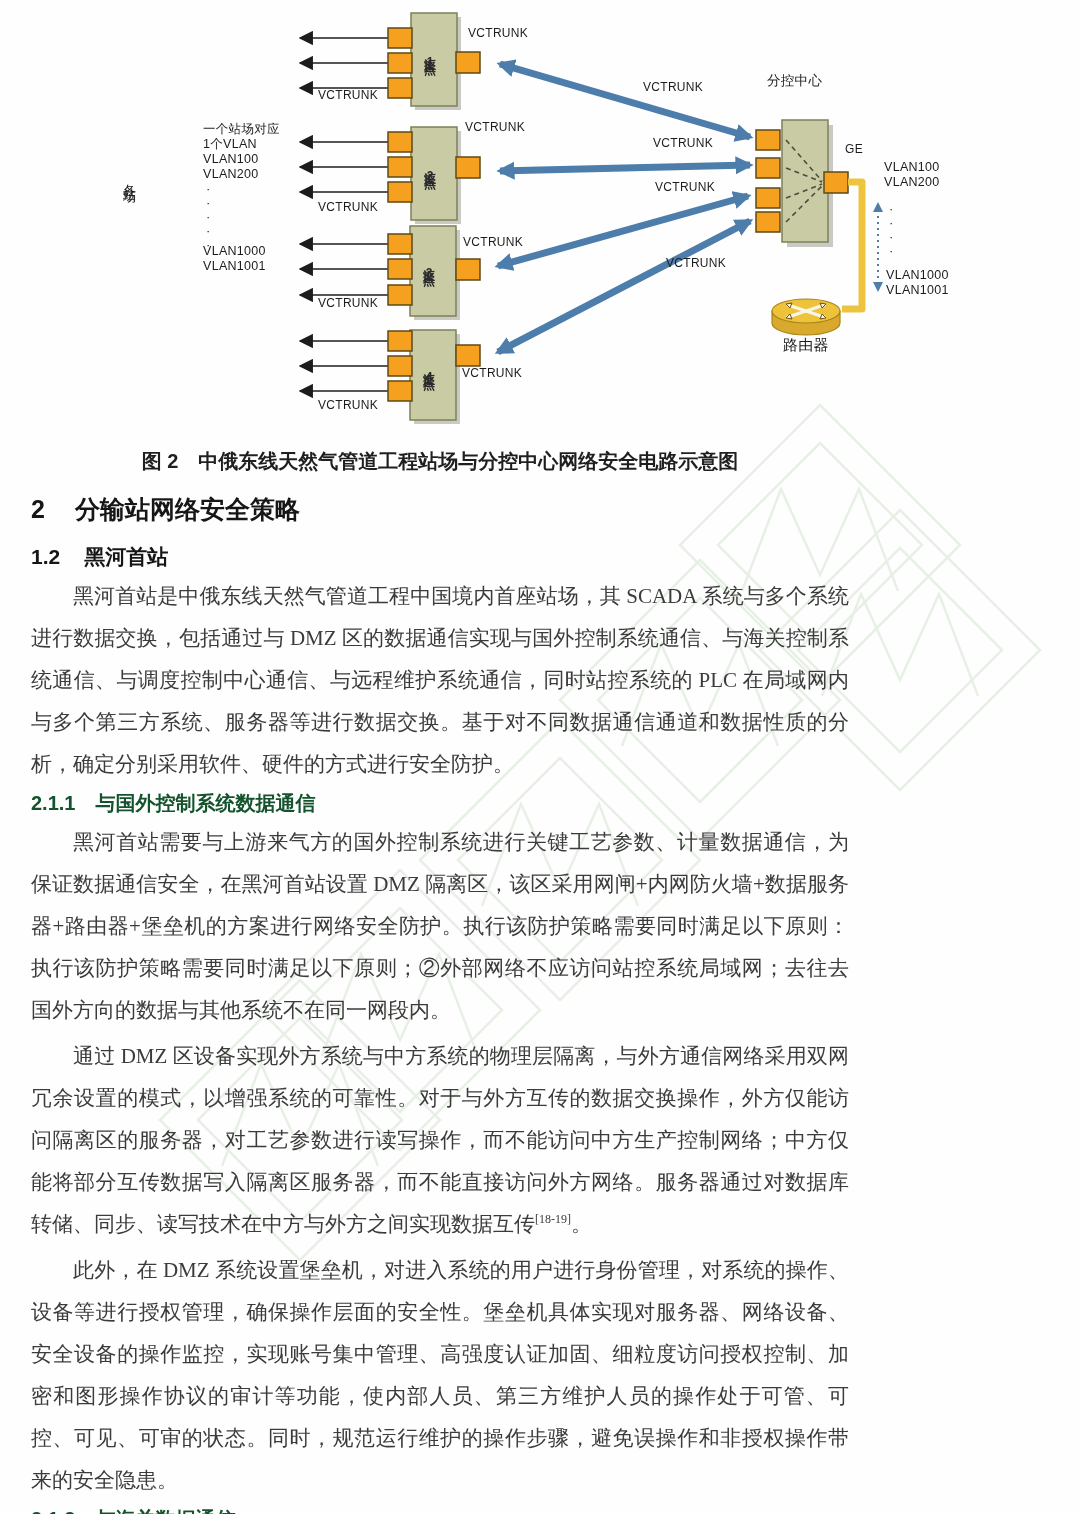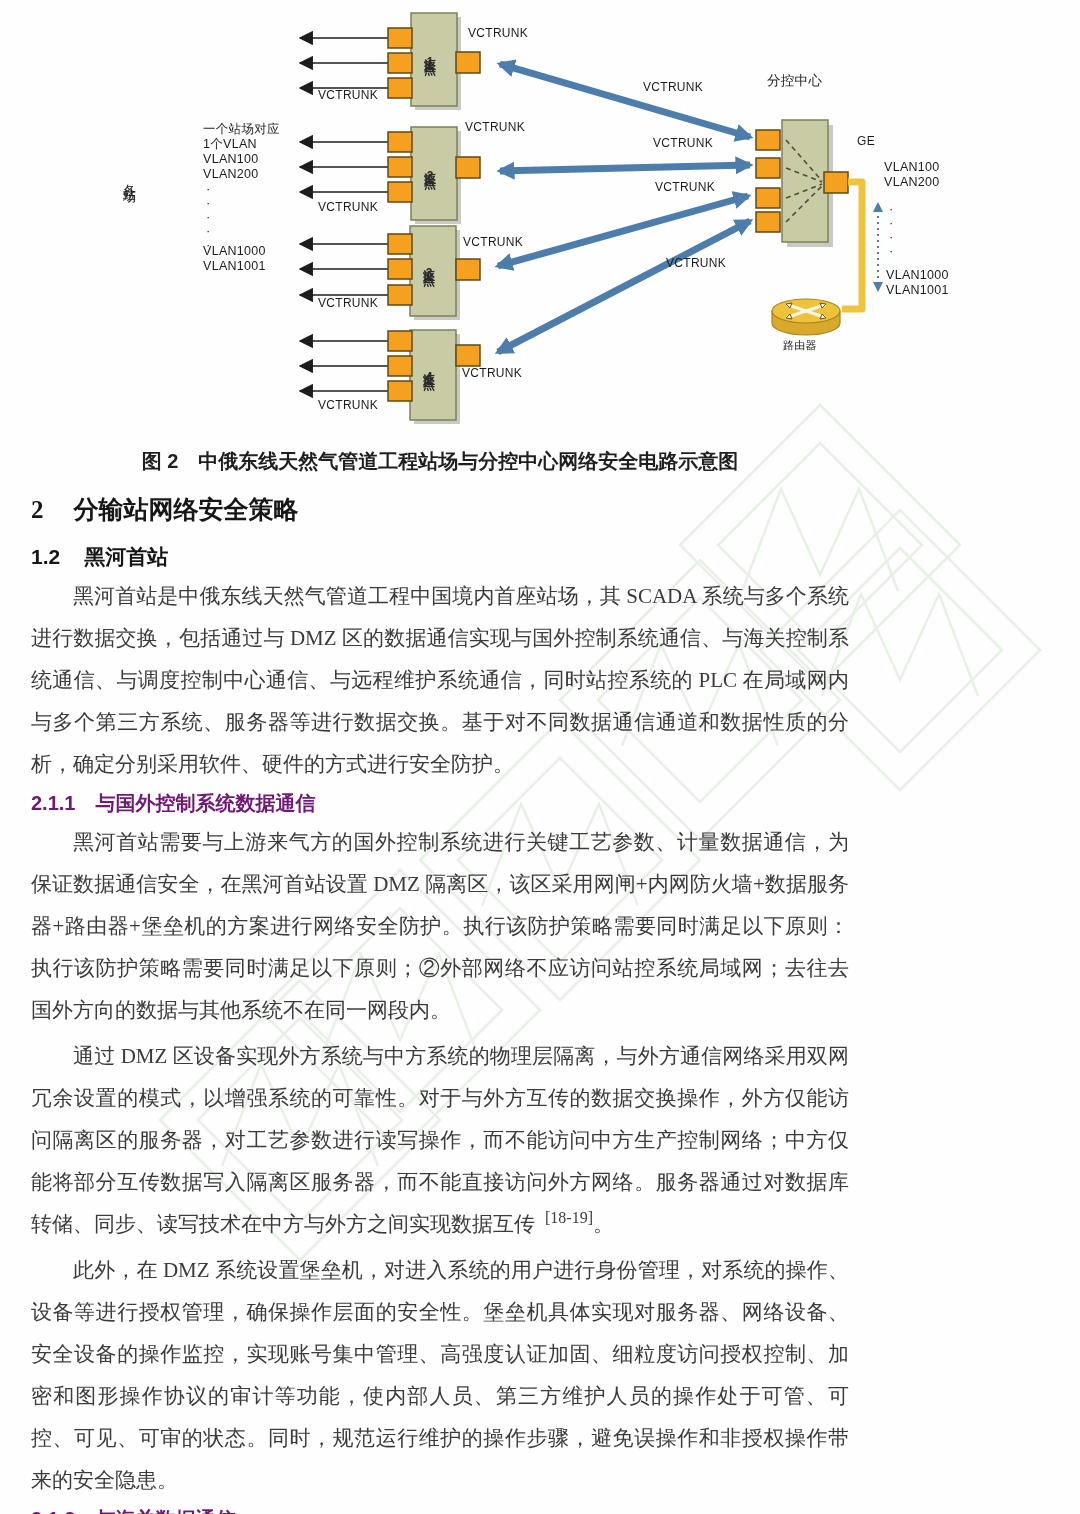--- a/index.html
+++ b/index.html
@@ -32,39 +32,39 @@
     letter-spacing:2px; text-align:center;
   }
   .dots { line-height:14px; font-size:13px; }
   
   .content { position:absolute; left:0; top:440px; width:880px; z-index:2; padding:0 31px; }
   .caption {
     text-align:center; font-family:"Liberation Sans","DejaVu Sans",sans-serif;
     font-weight:bold; font-size:20px; color:#1f1f1f; margin-top:8px;
   }
   .h2 {
-    margin-top:18px; font-family:Liberation Serif, serif;
+    margin-top:18px; font-family:Liberation Sans, sans-serif;
     font-weight:bold; font-size:25px; color:#161616;
   }
   .h2 .ht { margin-left:30px; }
   .h3 {
     margin-top:17px; font-family:"Liberation Sans","DejaVu Sans",sans-serif;
     font-weight:bold; font-size:21px; color:#161616;
   }
   .h3 .ht { margin-left:24px; }
   .h4 {
     margin-top:5px; font-family:"Liberation Sans","DejaVu Sans",sans-serif;
-    font-weight:bold; font-size:20px; color:#701a75;
+    font-weight:bold; font-size:20px; color:#14532d;
   }
   .h4 .ht { margin-left:20px; }
   p.body {
     margin-top:4px; font-size:21px; line-height:42px; color:#3b3b3b;
     text-align:justify; text-indent:2em;
   }
-  p.body sup { font-size:16px; line-height:0;margin-left:10px; }
+  p.body sup { font-size:12px; line-height:0; }
 </style>
 </head>
 <body>
 
 <div class="page">
 
   <svg class="watermark" width="1080" height="1514" viewBox="0 0 1080 1514">
     <defs>
       <g id="wm" fill="none" stroke="#d6e5d2" stroke-width="2.5">
         <path d="M0,-140 L140,0 L0,140 L-140,0 Z"></path>
@@ -218,30 +218,30 @@
     <div class="dlabel" style="left:318px; top:296px;">VCTRUNK</div>
     <div class="dlabel" style="left:462px; top:366px;">VCTRUNK</div>
     <div class="dlabel" style="left:318px; top:398px;">VCTRUNK</div>
 
     <div class="dlabel" style="left:643px; top:80px;">VCTRUNK</div>
     <div class="dlabel" style="left:653px; top:136px;">VCTRUNK</div>
     <div class="dlabel" style="left:655px; top:180px;">VCTRUNK</div>
     <div class="dlabel" style="left:666px; top:256px;">VCTRUNK</div>
 
     <div class="dlabel" style="left:767px; top:74px; font-size:13.5px;">分控中心</div>
-    <div class="dlabel" style="left:845px; top:134px;margin-left:12px;">GE</div>
+    <div class="dlabel" style="left:845px; top:142px;">GE</div>
     <div class="dlabel pre" style="left:884px; top:160px; line-height:15px; font-size:12.5px;">VLAN100
 VLAN200</div>
     <div class="dlabel pre dots" style="left:889px; top:202px;">·
 ·
 ·
 ·</div>
     <div class="dlabel pre" style="left:886px; top:268px; line-height:15px; font-size:12.5px;">VLAN1000
 VLAN1001</div>
-    <div class="dlabel" style="left:783px; top:338px; font-size:11px;">路由器</div>
+    <div class="dlabel" style="left:783px; top:338px; font-size:15px;">路由器</div>
   </div>
 
   <div class="content">
 
     <div class="caption">图 2　中俄东线天然气管道工程站场与分控中心网络安全电路示意图</div>
 
     <div class="h2">
       <span>2</span><span class="ht">分输站网络安全策略</span>
     </div>
 

